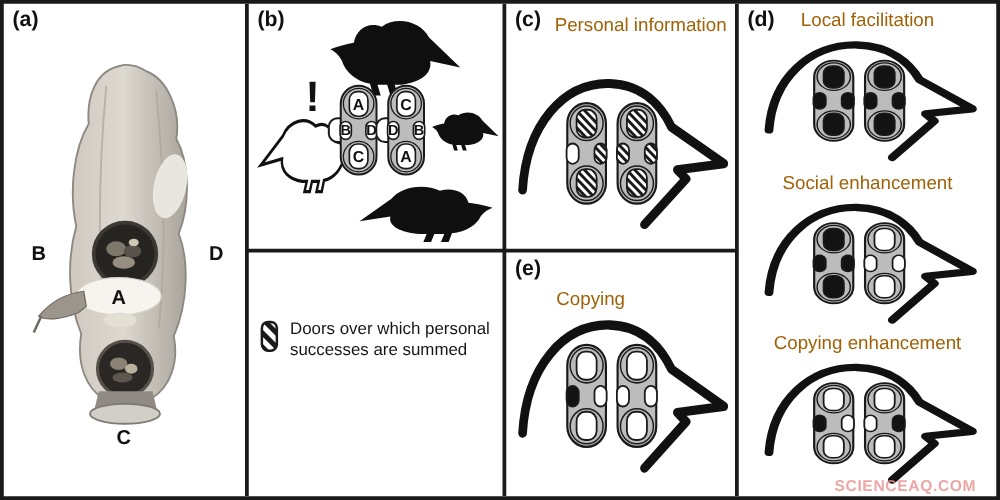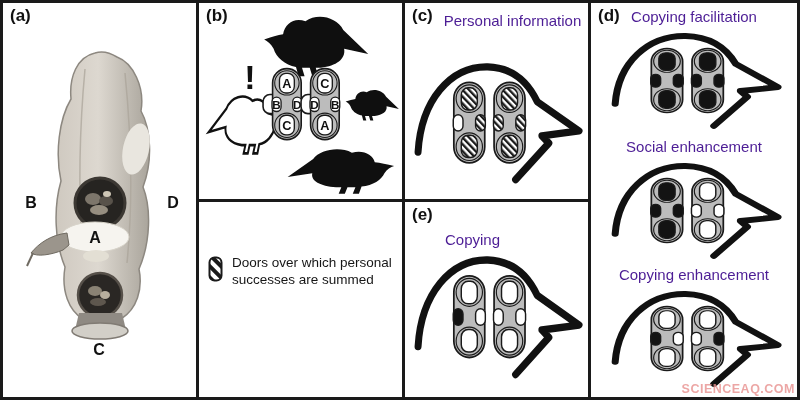--- a/index.html
+++ b/index.html
@@ -11,29 +11,29 @@
   .panel{position:absolute;}
   .panel-a{left:0;top:0;width:193px;height:394px;}
   .panel-b{left:196px;top:0;width:203px;height:196px;}
   .panel-legend{left:196px;top:199px;width:222px;height:195px;}
   .panel-c{left:402px;top:0;width:183px;height:196px;}
   .panel-e{left:402px;top:199px;width:183px;height:195px;}
   .panel-d{left:588px;top:0;width:206px;height:394px;}
   .div-v{position:absolute;top:0;bottom:0;width:2.5px;background:#1a1a1a;}
   .div-h{position:absolute;height:2.5px;background:#1a1a1a;}
   .plabel{position:absolute;top:3px;left:7px;font-size:17px;font-weight:bold;color:#111;}
-  .ptitle{position:absolute;font-size:15px;color:#4c1d95;white-space:nowrap;}
+  .ptitle{position:absolute;font-size:15px;color:#a16207;white-space:nowrap;}
   .pc-title{left:34px;right:2px;top:9px;text-align:center;}
   .pe-title{left:40px;top:29px;}
   .pd-title{left:0;right:0;text-align:center;}
   .head-svg{position:absolute;}
   .legend-row{position:absolute;left:9px;display:flex;gap:9px;align-items:flex-start;width:188px;}
   .legend-text{font-size:13.5px;line-height:1.28;color:#161616;}
   .legend-swatch{flex:0 0 auto;margin-top:2px;}
-  .watermark{position:absolute;right:2px;bottom:1px;font-size:12.5px;font-weight:bold;letter-spacing:.5px;opacity:.8;}
+  .watermark{position:absolute;right:16px;bottom:1px;font-size:12.5px;font-weight:bold;letter-spacing:.5px;opacity:.8;}
   .photo-label{font-size:16px;font-weight:bold;fill:#111;}
   .defs-svg{position:absolute;width:0;height:0;}
 </style>
 </head>
 <body>
 
 <div class="fig">
 
   <svg class="defs-svg">
     <defs>
@@ -180,21 +180,21 @@
         <rect x="2" y="57" width="17" height="27" rx="8.5" stroke="#1a1a1a" stroke-width="2.5" fill="#ffffff"></rect>
         <rect x="41" y="57" width="17" height="27" rx="8.5" stroke="#1a1a1a" stroke-width="2.5" fill="#ffffff"></rect>
         <rect x="16" y="91" width="28" height="37" rx="12" stroke="#1a1a1a" stroke-width="2.5" fill="#ffffff"></rect>
       </g>
     </svg>
   </section>
 
   <section class="panel panel-d">
     <span class="plabel">(d)</span>
 
-    <div class="ptitle pd-title" style="top:5px;">Copying facilitation</div>
+    <div class="ptitle pd-title" style="top:5px;">Local facilitation</div>
     <svg class="head-svg" style="left:14px;top:22px;" width="180" height="110" viewBox="0 0 230 170" preserveAspectRatio="none">
       <use href="#headPath"></use>
       <g transform="translate(57,34) scale(0.74)">
         <use href="#capsuleBody"></use>
         <rect x="16" y="12" width="28" height="37" rx="12" stroke="#1a1a1a" stroke-width="2.5" fill="#131313"></rect>
         <rect x="2" y="57" width="17" height="27" rx="8.5" stroke="#1a1a1a" stroke-width="2.5" fill="#131313"></rect>
         <rect x="41" y="57" width="17" height="27" rx="8.5" stroke="#1a1a1a" stroke-width="2.5" fill="#131313"></rect>
         <rect x="16" y="91" width="28" height="37" rx="12" stroke="#1a1a1a" stroke-width="2.5" fill="#131313"></rect>
       </g>
       <g transform="translate(109,34) scale(0.74)">

